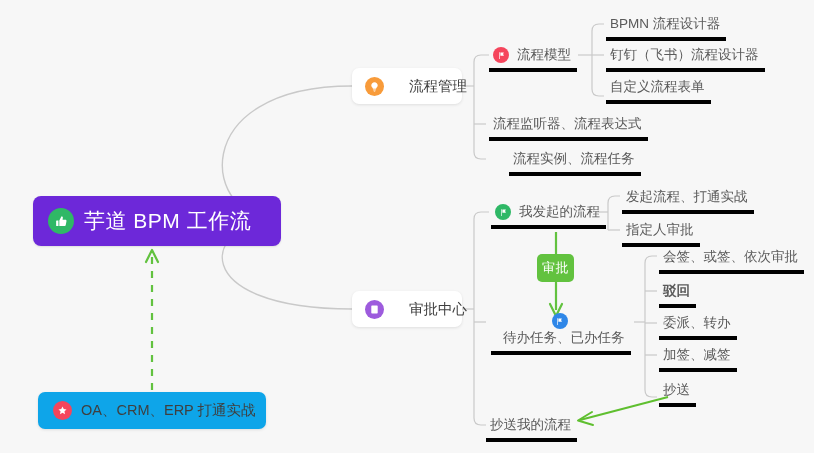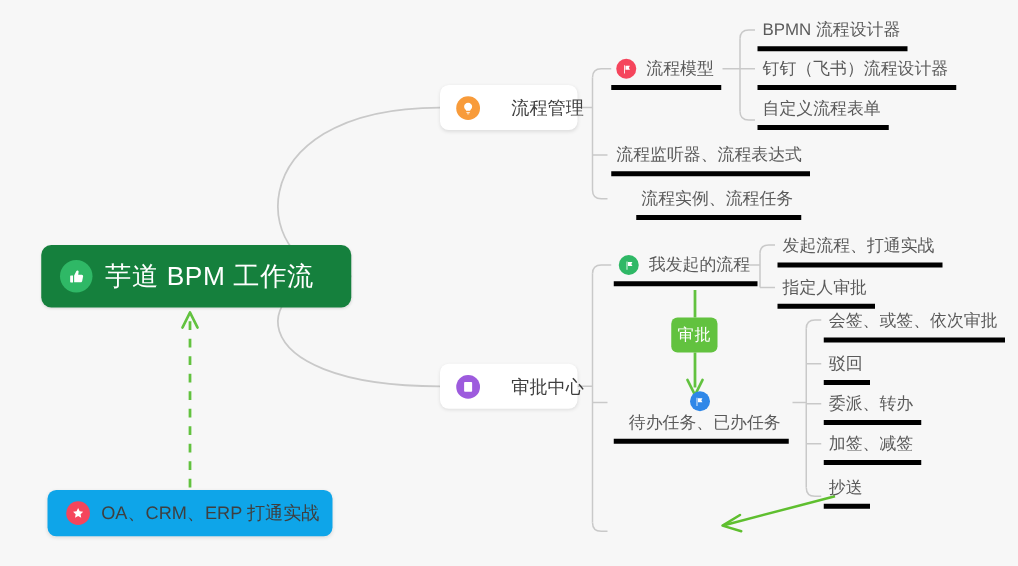--- a/index.html
+++ b/index.html
@@ -19,21 +19,21 @@
     position: absolute; left: 0; top: 0;
     width: 814px; height: 453px;
     pointer-events: none;
   }
 
   
   .root-node {
     position: absolute;
     left: 33px; top: 196px;
     width: 248px; height: 50px;
-    background: #15803d;
+    background: #6d28d9;
     border-radius: 8px;
     display: flex; align-items: center;
     padding-left: 15px;
     box-shadow: 0 1px 2px rgba(0,0,0,.10);
     text-align: center;
   }
   .root-label {
     color: #ffffff;
     font-size: 21px;
     letter-spacing: .5px;
@@ -258,32 +258,35 @@
 
   <div class="topic with-icon" style="left:491px; top:311px;flex-direction:column;">
     <span class="flag flag-blue">
       <svg width="9" height="9" viewBox="0 0 24 24" fill="#ffffff">
         <path d="M6 3 h1.8 v18 H6 z M9 4 h9.5 l-2.3 4.3 2.3 4.3 H9 z"></path>
       </svg>
     </span>
     <span class="topic-text">待办任务、已办任务</span>
   </div>
 
+  <div class="topic" style="left:486px; top:414px;">
+    <span class="topic-text">抄送我的流程</span>
+  </div>
 
   <div class="topic" style="left:622px; top:186px;">
     <span class="topic-text">发起流程、打通实战</span>
   </div>
   <div class="topic" style="left:622px; top:219px;">
     <span class="topic-text">指定人审批</span>
   </div>
 
   <div class="topic" style="left:659px; top:246px;">
     <span class="topic-text">会签、或签、依次审批</span>
   </div>
-  <div class="topic" style="left:659px; top:280px;">
+  <div class="topic" style="left:659px; top:280px;font-weight:bold;">
     <span class="topic-text">驳回</span>
   </div>
   <div class="topic" style="left:659px; top:312px;">
     <span class="topic-text">委派、转办</span>
   </div>
   <div class="topic" style="left:659px; top:344px;">
     <span class="topic-text">加签、减签</span>
   </div>
   <div class="topic" style="left:659px; top:379px;">
     <span class="topic-text">抄送</span>

